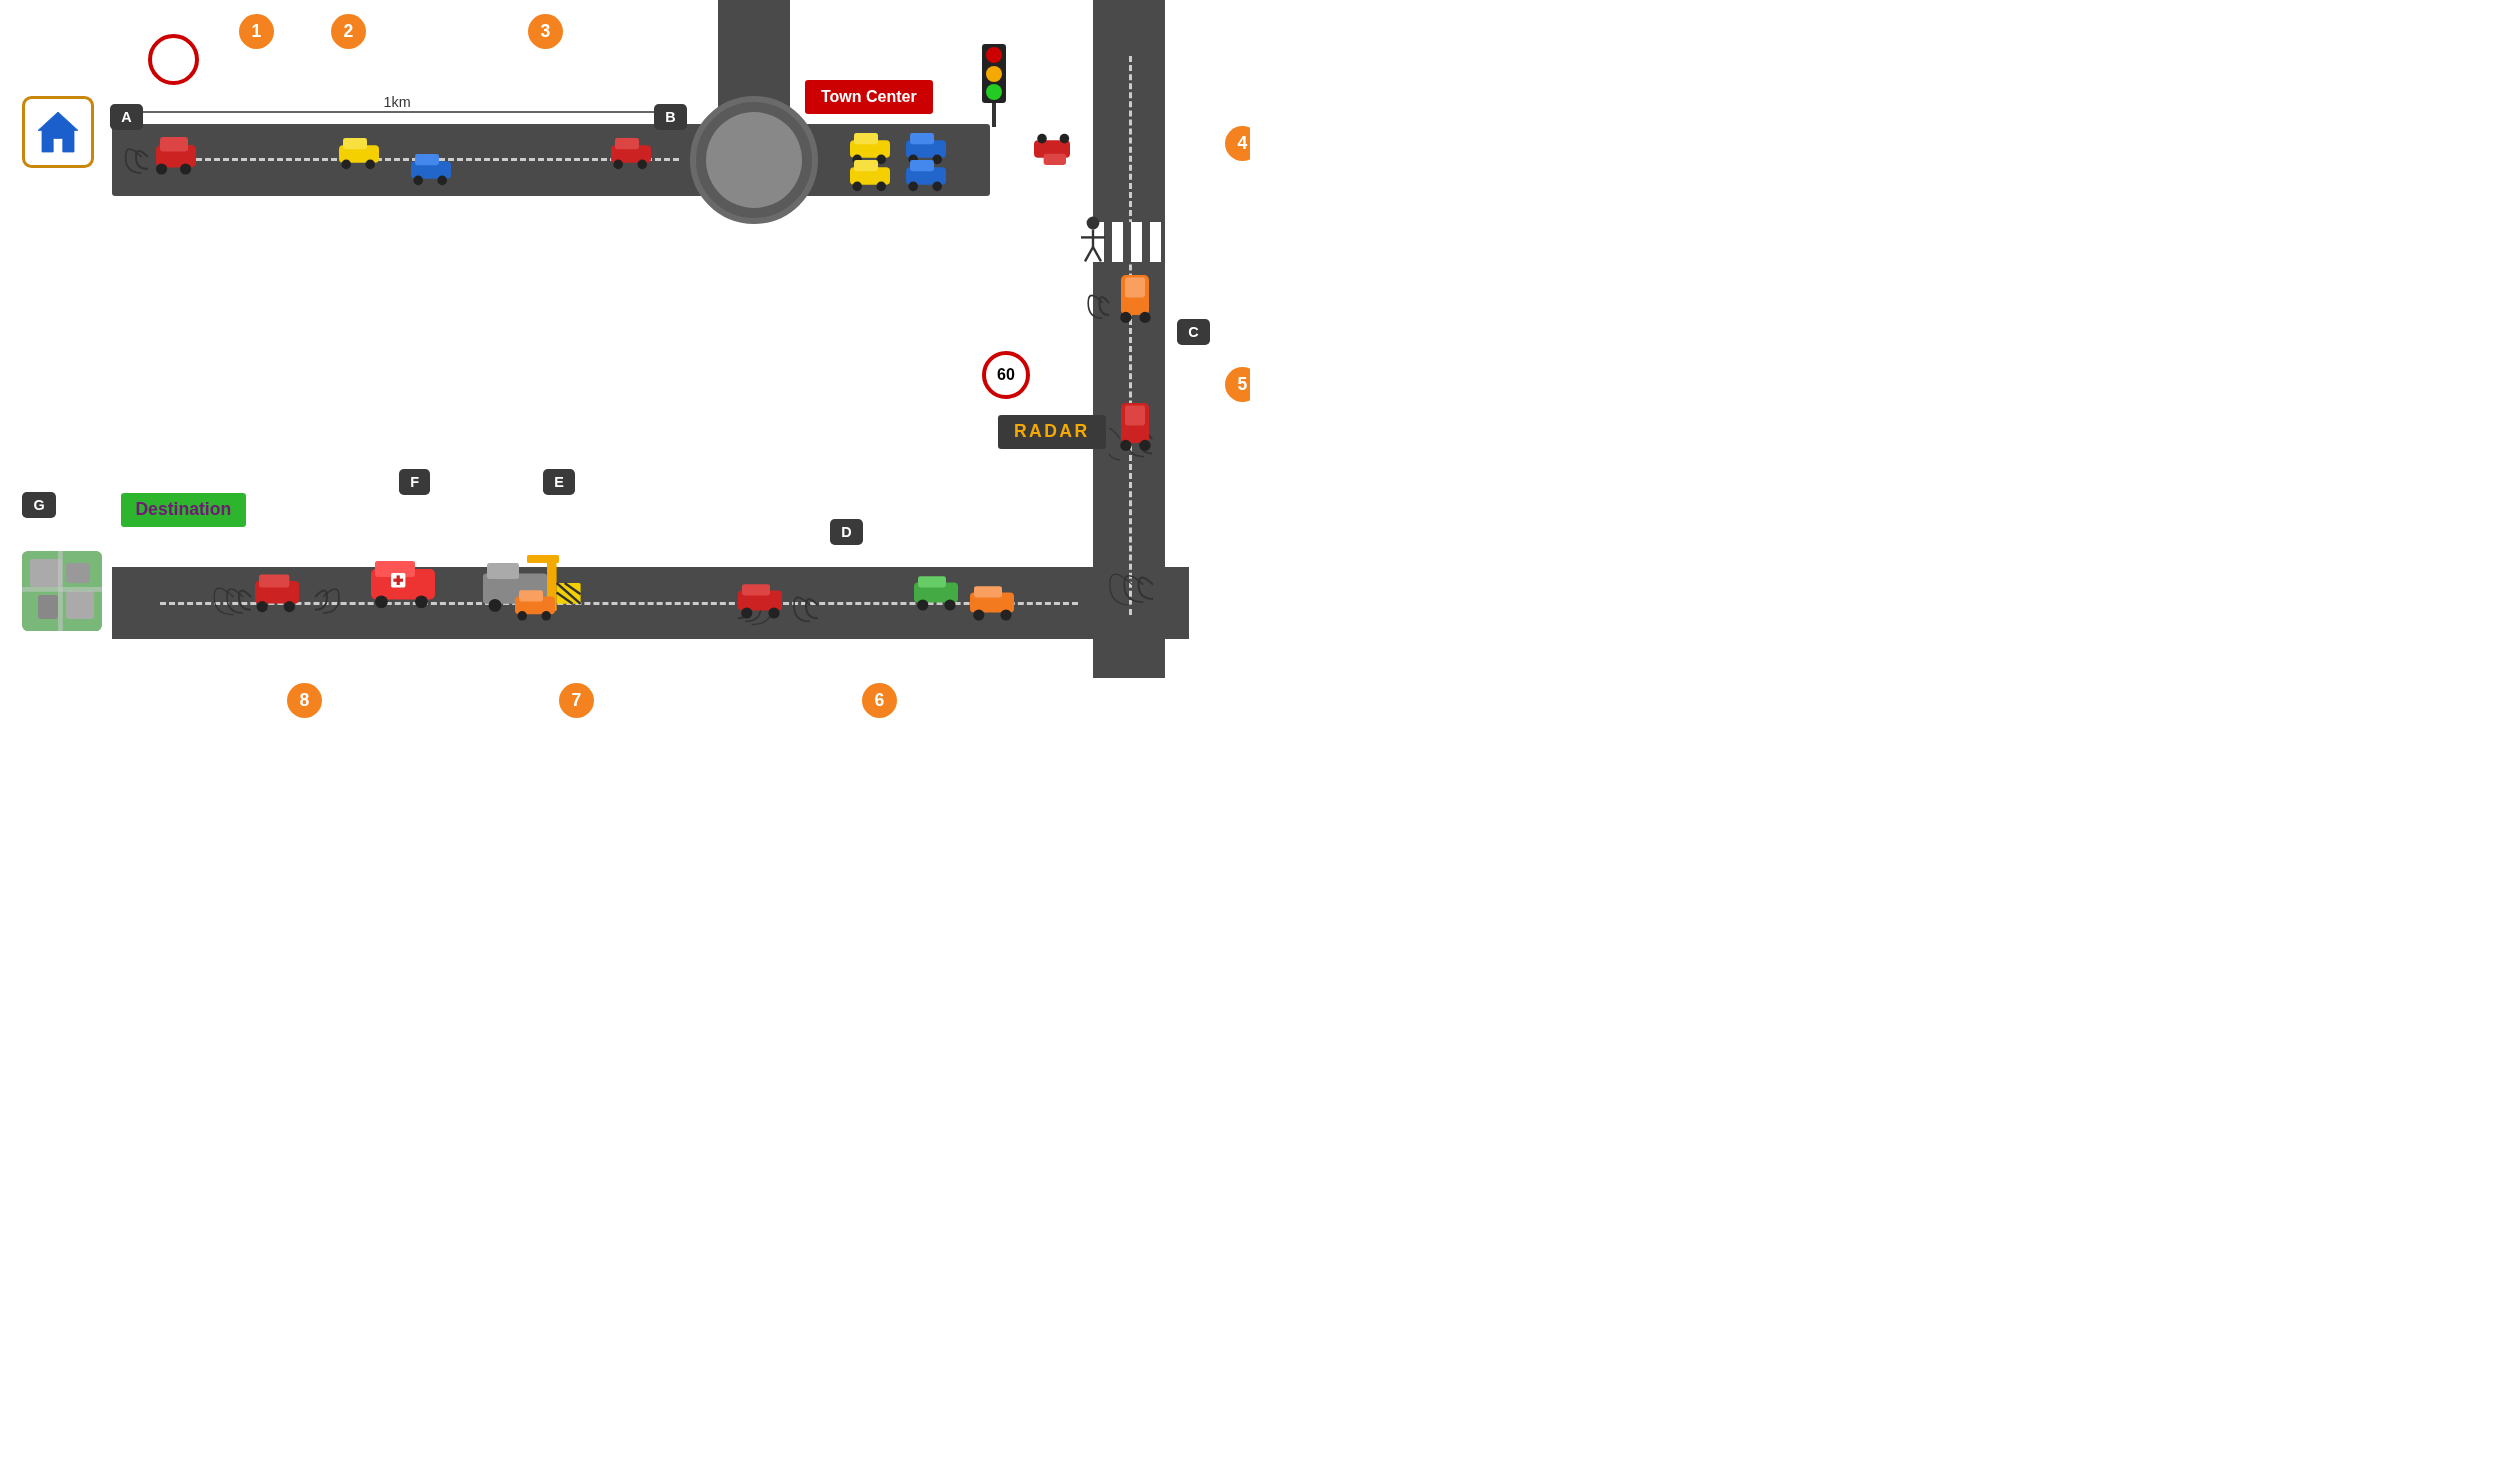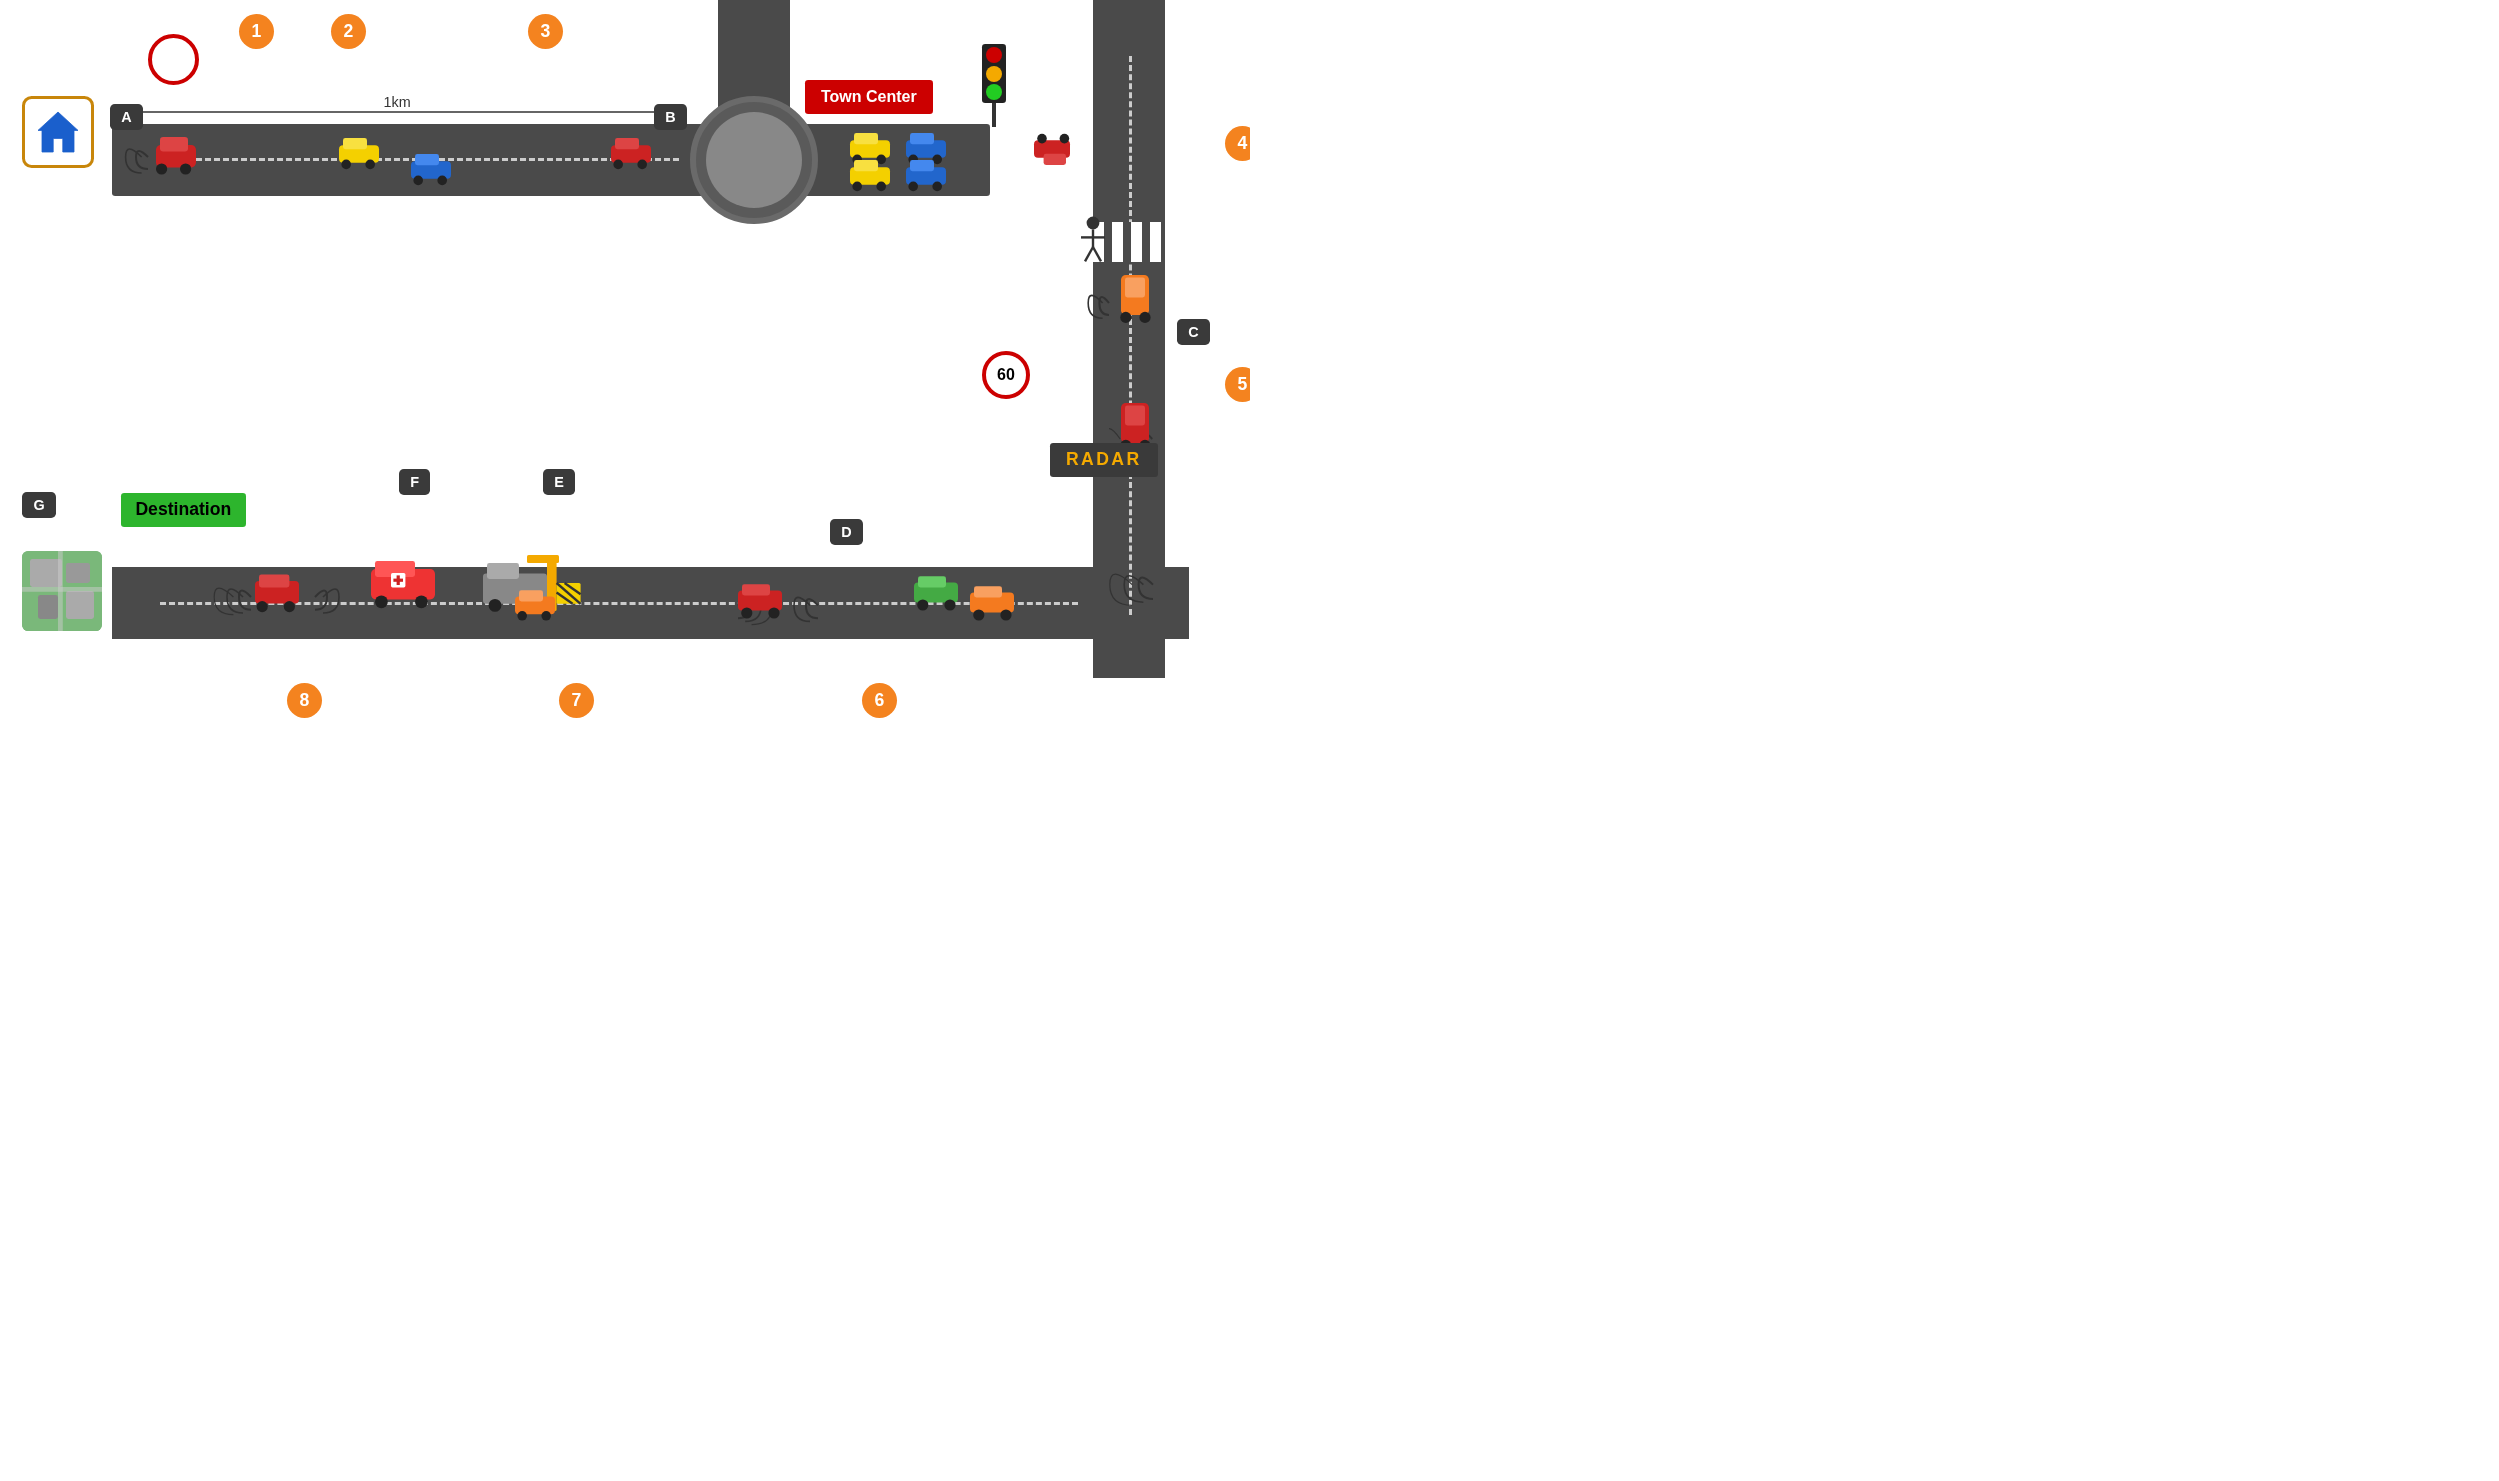--- a/index.html
+++ b/index.html
@@ -176,21 +176,21 @@
       font-weight: bold;
       padding: 8px 16px;
       border-radius: 3.2px;
       z-index: 20;
     }
 
     
     .destination-sign {
       position: absolute;
       background: #2db52d;
-      color: #000000;
+      color: #701a75;
       font-size: 17.6px;
       font-weight: bold;
       padding: 6.4px 14.4px;
       border-radius: 3.2px;
       z-index: 20;
     }
 
     
     .radar-sign {
       position: absolute;
@@ -445,21 +445,21 @@
 </svg>
 
 <div class="label-box" style="left:1177px; top:319px;">C</div>
 
 <div class="speed-sign-80" style="left:982px; top:351px;">
   <div class="speed-circle-80">
     <span class="speed-num">60</span>
   </div>
 </div>
 
-<div class="radar-sign" style="left:1050px; top:415px;margin-top:28px;">
+<div class="radar-sign" style="left:998px; top:415px;">
   <span>RADAR</span>
 </div>
 
 <svg width="44" height="56" style="position:absolute; left:1113px; top:399px; z-index:15;" viewBox="0 0 55 70">
   <rect x="10" y="5" width="35" height="50" rx="6" fill="#cc2222"></rect>
   <rect x="15" y="8" width="25" height="25" rx="3" fill="#dd4444"></rect>
   <circle cx="16" cy="58" r="7" fill="#222"></circle>
   <circle cx="40" cy="58" r="7" fill="#222"></circle>
 </svg>
 

